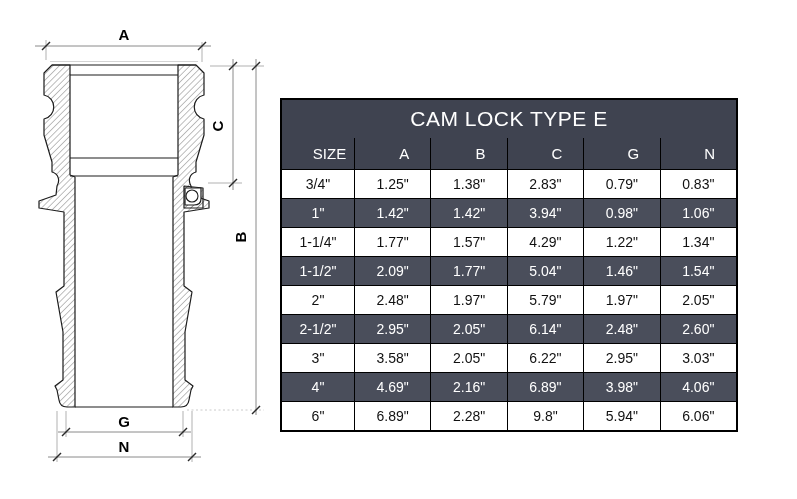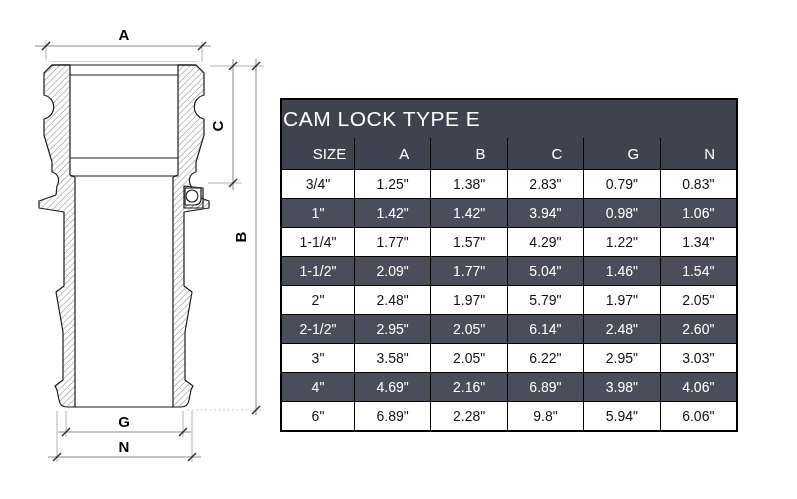--- a/index.html
+++ b/index.html
@@ -31,21 +31,21 @@
     border-collapse: separate; border-spacing: 0;
     table-layout: fixed;
     border: 2px solid var(--border);
     font-family: "Liberation Sans", sans-serif;
   }
   .c-size { width: 72px; }
   .title-row td {
     height: 36px;
     background: var(--header-bg);
     color: var(--header-text);
-    text-align: left;
+    text-align: center;
     font-size: 21px;
     letter-spacing: 0.5px;
     margin-left: 8px;
   }
   .header-row th {
     height: 29px;
     background: var(--header-bg);
     color: var(--header-text);
     font-weight: 400;
     font-size: 15px;

